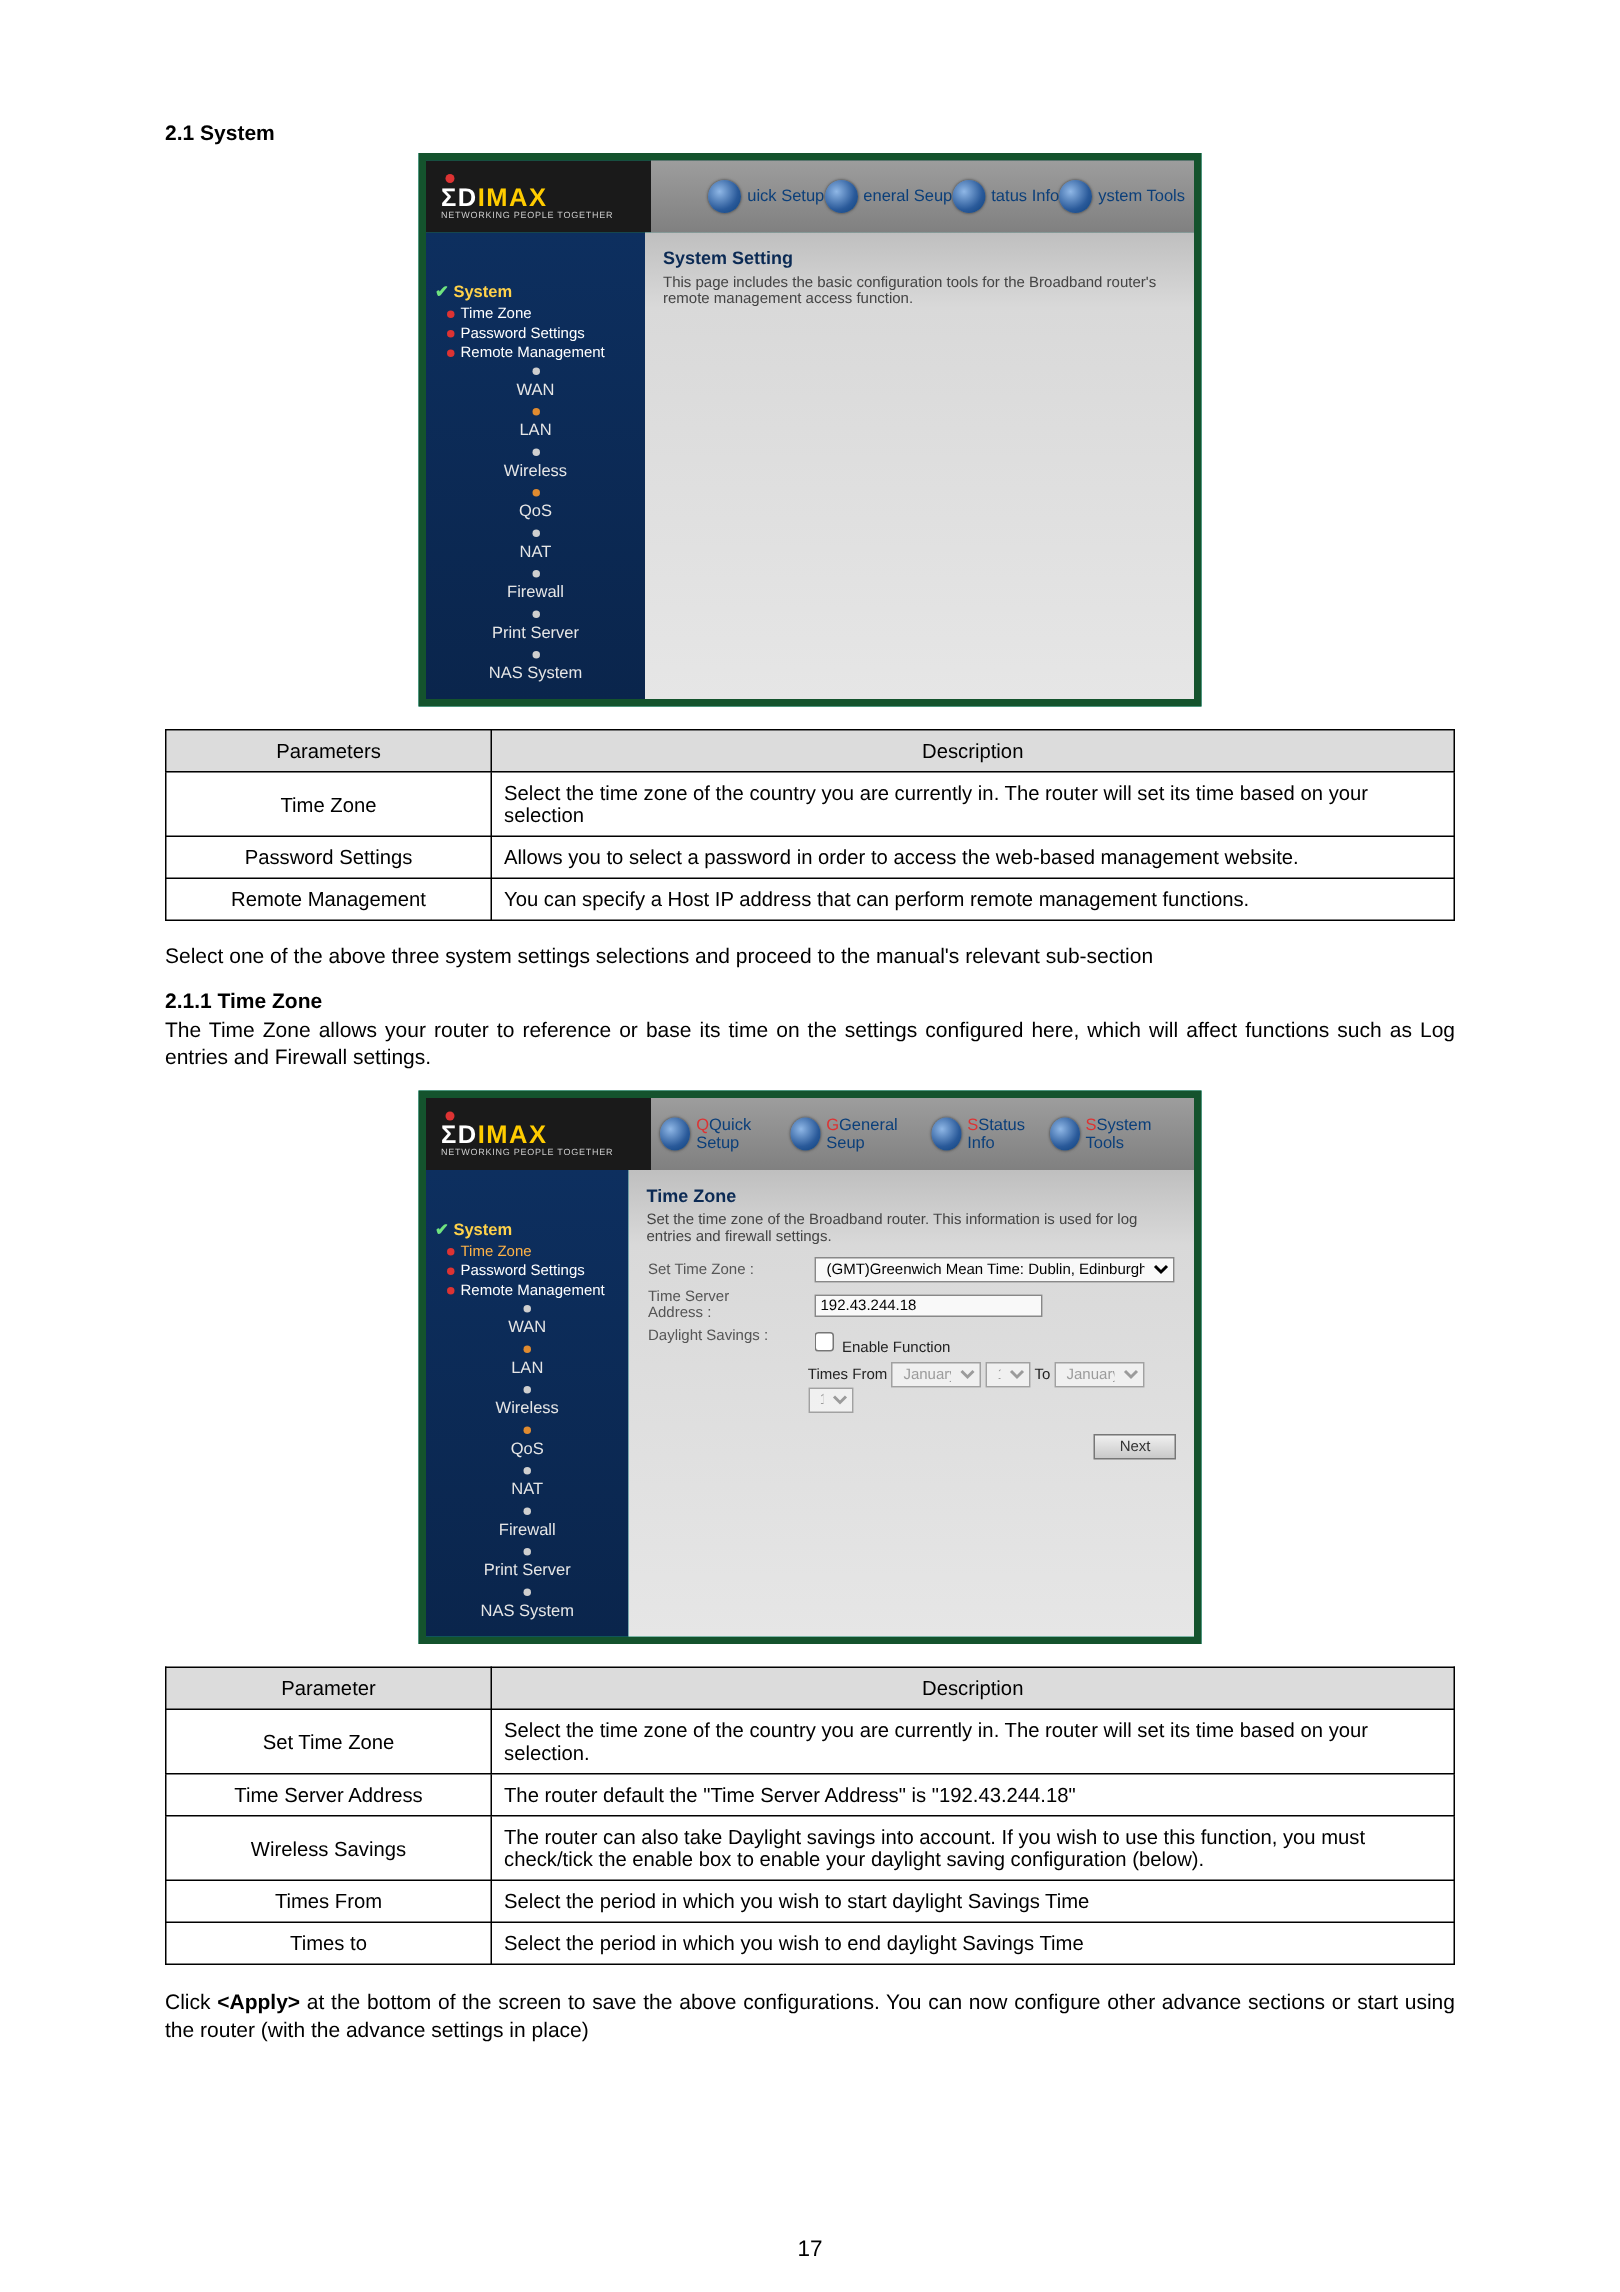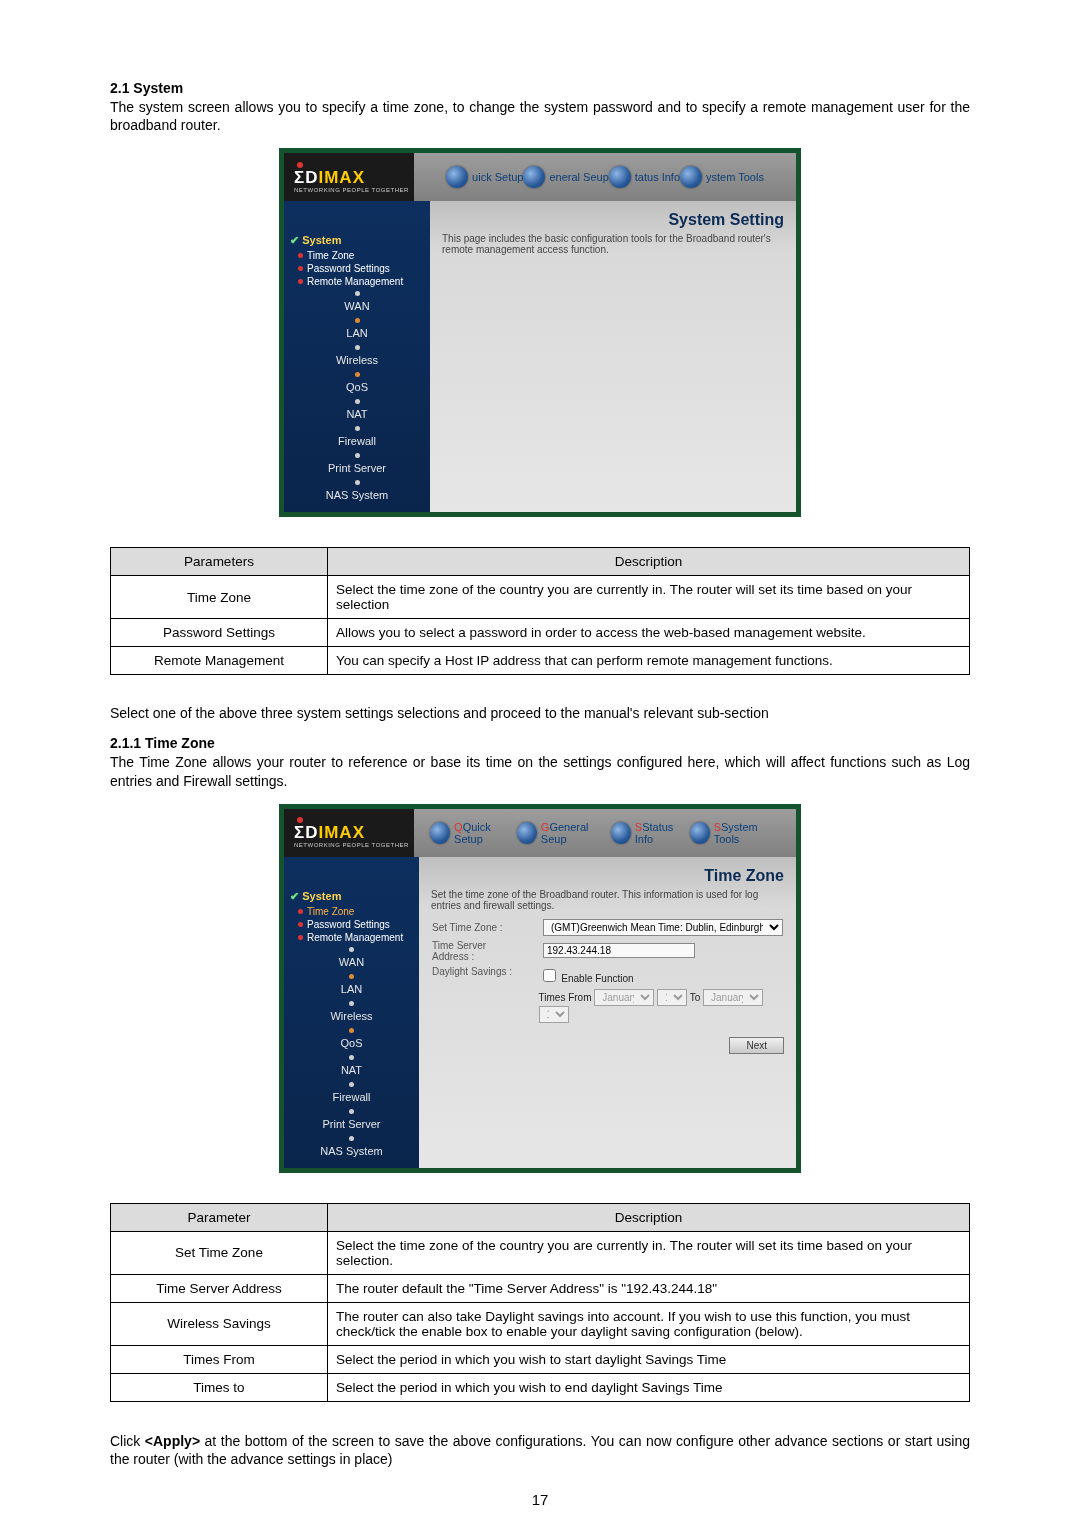--- a/index.html
+++ b/index.html
@@ -28,21 +28,21 @@
   .page{
     padding:80px 110px 40px 110px;
   }
   .h-sec{font-weight:bold;font-size:14px;margin:0 0 2px 0;}
   .para{margin:0 0 14px 0;text-align:justify;line-height:1.3;}
   .sub-note{margin:8px 0 14px 0;}
   
   .ptable{
     width:100%;
     border-collapse:collapse;
-    margin:30px 0;
+    margin:15px 0;
     font-size:13.5px;
   }
   .ptable th,.ptable td{
     border:1px solid var(--tbl-border);
     padding:6px 8px;
     text-align:left;
     vertical-align:middle;
   }
   .ptable th{
     background:var(--tbl-head-bg);
@@ -79,22 +79,22 @@
   .logo-text .accent{color:#ffcc00;}
   .logo-sub{font-size:6px;letter-spacing:0.5px;color:#ccc;margin-top:1px;}
   .topbar{
     position:absolute;
     right:0;top:0;
     height:100%;
     width:350px;
     background:linear-gradient(#9d9d9d,#808080);
     display:flex;
     align-items:center;
-    justify-content:center;
-    padding:0 16px;
+    justify-content:flex-end;
+    padding:0 6px;
   }
   .globe{
     width:22px;height:22px;border-radius:50%;
     background:radial-gradient(circle at 35% 35%, #8fb7e6 0%, #2a5a9a 60%, #0b3f7a 100%);
     display:inline-block;
     position:relative;
     box-shadow:0 0 2px #333;
   }
   .top-item{display:flex;align-items:center;gap:4px;color:#0b3f7a;font-size:11px;}
   .top-item .fl{color:#d33;}
@@ -117,21 +117,21 @@
   .sb-main .bullet{width:5px;height:5px;border-radius:50%;background:#cfcfcf;display:inline-block;}
   .sb-main .bullet.orange{background:#e08b30;}
   .router-content{
     flex:1;
     background:linear-gradient(#bfbfbf,#d9d9d9 50px,#e6e6e6);
     color:#222;
     padding:10px 12px;
     font-size:10px;
     position:relative;
   }
-  .rc-title{font-weight:bold;text-align:right;color:#0b2a54;font-size:16px;margin-bottom:4px;}
+  .rc-title{font-weight:bold;text-align:left;color:#0b2a54;font-size:12px;margin-bottom:4px;}
   .rc-desc{color:#444;text-align:left;margin-bottom:8px;}
   .rc-form label{display:inline-block;width:90px;color:#555;}
   .rc-form .row{display:flex;align-items:center;gap:21px;margin:4px 1px;}
   .rc-form input[type=text],.rc-form select{
     font-size:10px;border:1px solid #888;background:#f9f9f9;padding:1px 3px;
   }
   .rc-form select{width:240px;}
   .rc-form .nextbtn{
     margin-top:10px;
     float:right;
@@ -148,21 +148,20 @@
     text-align:center;
     font-size:15px;
   }
 </style>
 </head>
 <body>
 
 <div class="page">
 
   <div class="h-sec">2.1 System</div>
-  <p class="para">The system screen allows you to specify a time zone, to change the system password and to specify a remote management user for the broadband router.</p>
 
   <div class="router">
     <div class="router-header">
       <div class="logo">
         <span class="logo-dot"></span>
         <span class="logo-text"><span>ΣD</span><span class="accent">IMAX</span></span>
         <span class="logo-sub">NETWORKING PEOPLE TOGETHER</span>
       </div>
       <div class="topbar">
         <div class="top-item">

